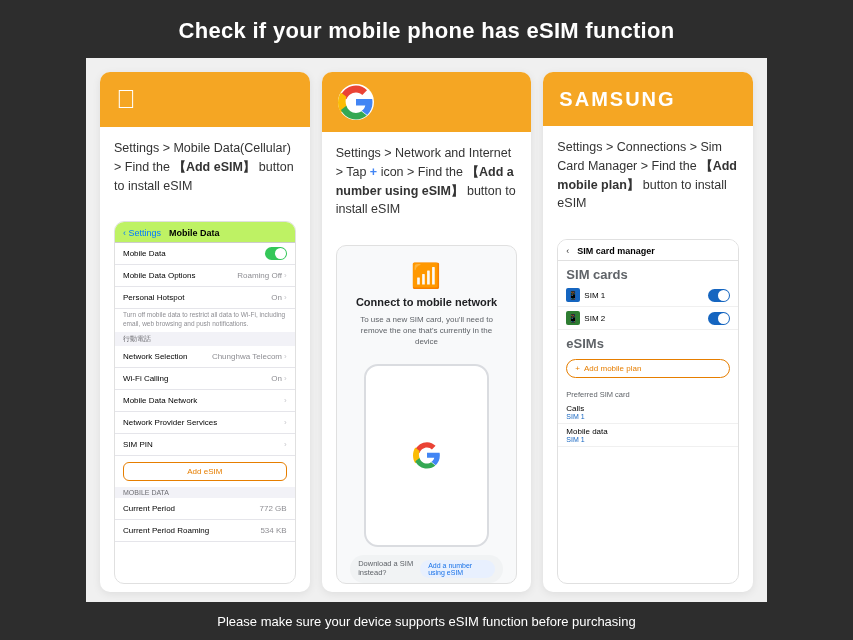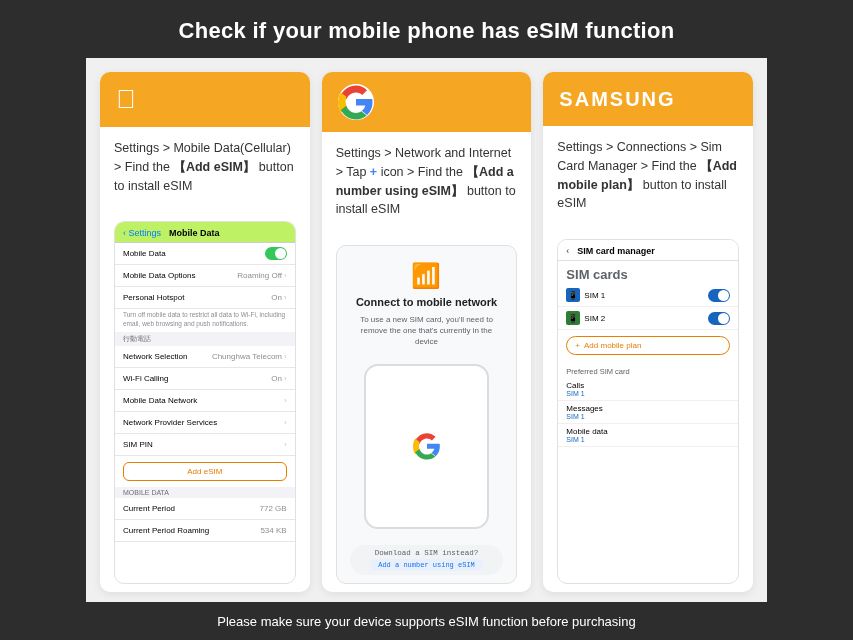--- a/index.html
+++ b/index.html
@@ -233,25 +233,24 @@
     }
     .google-g-logo-inner {
       width: 28px;
       height: 28px;
     }
     .google-download-bar {
       background: #f1f3f4;
       border-radius: 20px;
       padding: 4px 8px;
       display: flex;
-      flex-direction: column;
-      align-items: center;
-      margin: 8px 8px;
+      flex-direction: row;
+      align-items: center;
+      margin: 0 8px;
       width: 85%;
-      font-family: Liberation Mono, monospace;
     }
     .google-download-text {
       font-size: 7.5px;
       color: #5f6368;
       margin-bottom: 2px;
     }
     .google-add-number-btn {
       background: #e8f0fe;
       border-radius: 12px;
       padding: 2px 8px;
@@ -502,34 +501,31 @@
             </div>
             <div class="toggle-on-blue"></div>
           </div>
           <div class="samsung-sim-row">
             <div class="samsung-sim-left">
               <div class="sim-icon sim-icon-green">📱</div>
               <span class="sim-label">SIM 2</span>
             </div>
             <div class="toggle-on-blue"></div>
           </div>
+          <div class="samsung-section-header">eSIMs</div>
           <div class="samsung-add-plan-btn">
             <span>+</span>
             <span>Add mobile plan</span>
           </div>
           <div class="samsung-preferred-section">Preferred SIM card</div>
           <div class="samsung-preferred-row">
             <div class="samsung-preferred-label">Calls</div>
             <div class="samsung-preferred-sub">SIM 1</div>
           </div>
           <div class="samsung-preferred-row">
-            <div class="samsung-preferred-label">Messages</div>
-            <div class="samsung-preferred-sub">SIM 1</div>
-          </div>
-          <div class="samsung-preferred-row">
             <div class="samsung-preferred-label">Mobile data</div>
             <div class="samsung-preferred-sub">SIM 1</div>
           </div>
         </div>
       </div>
     </div>
 
   </div>
 
   <div class="footer-bar">

